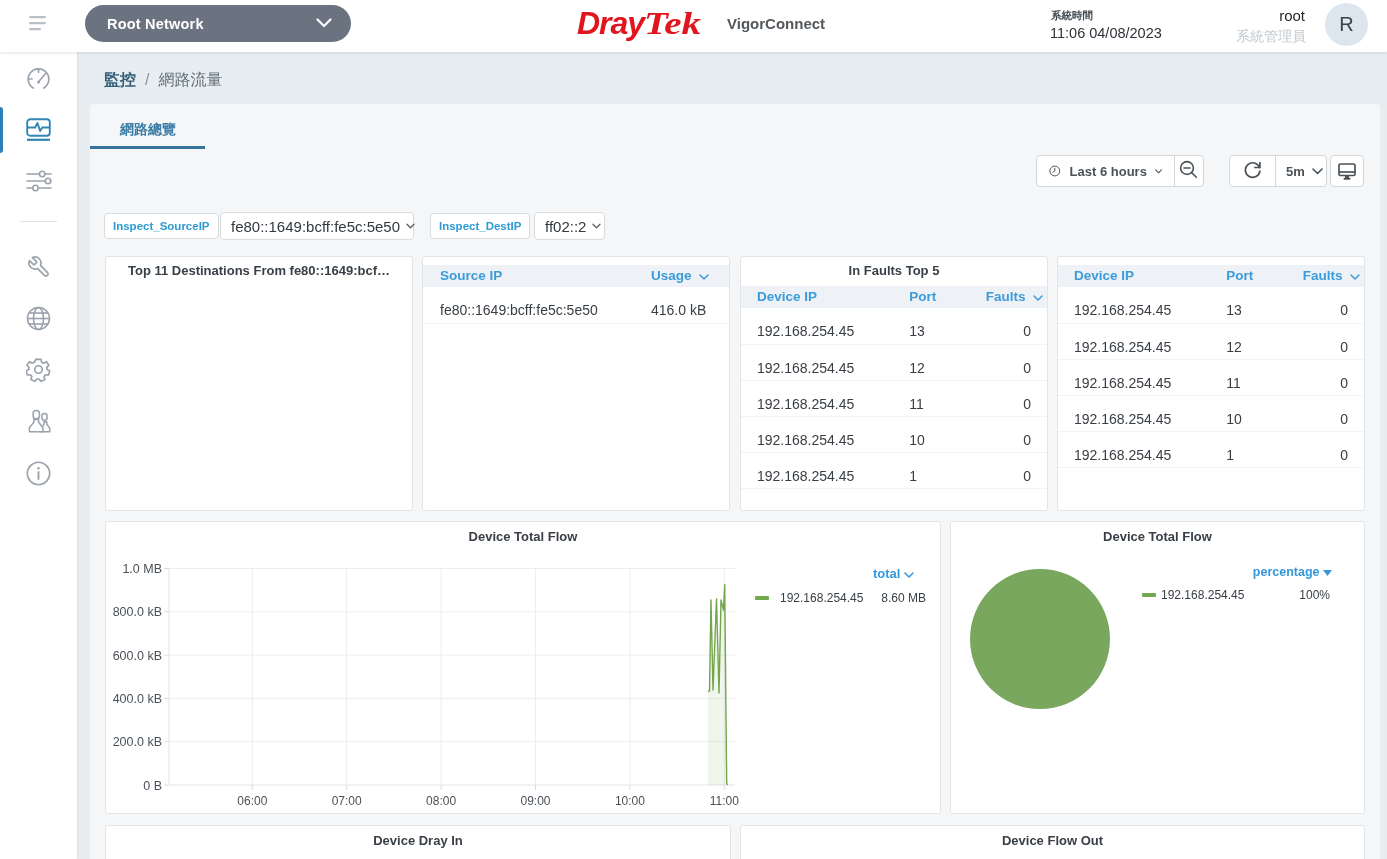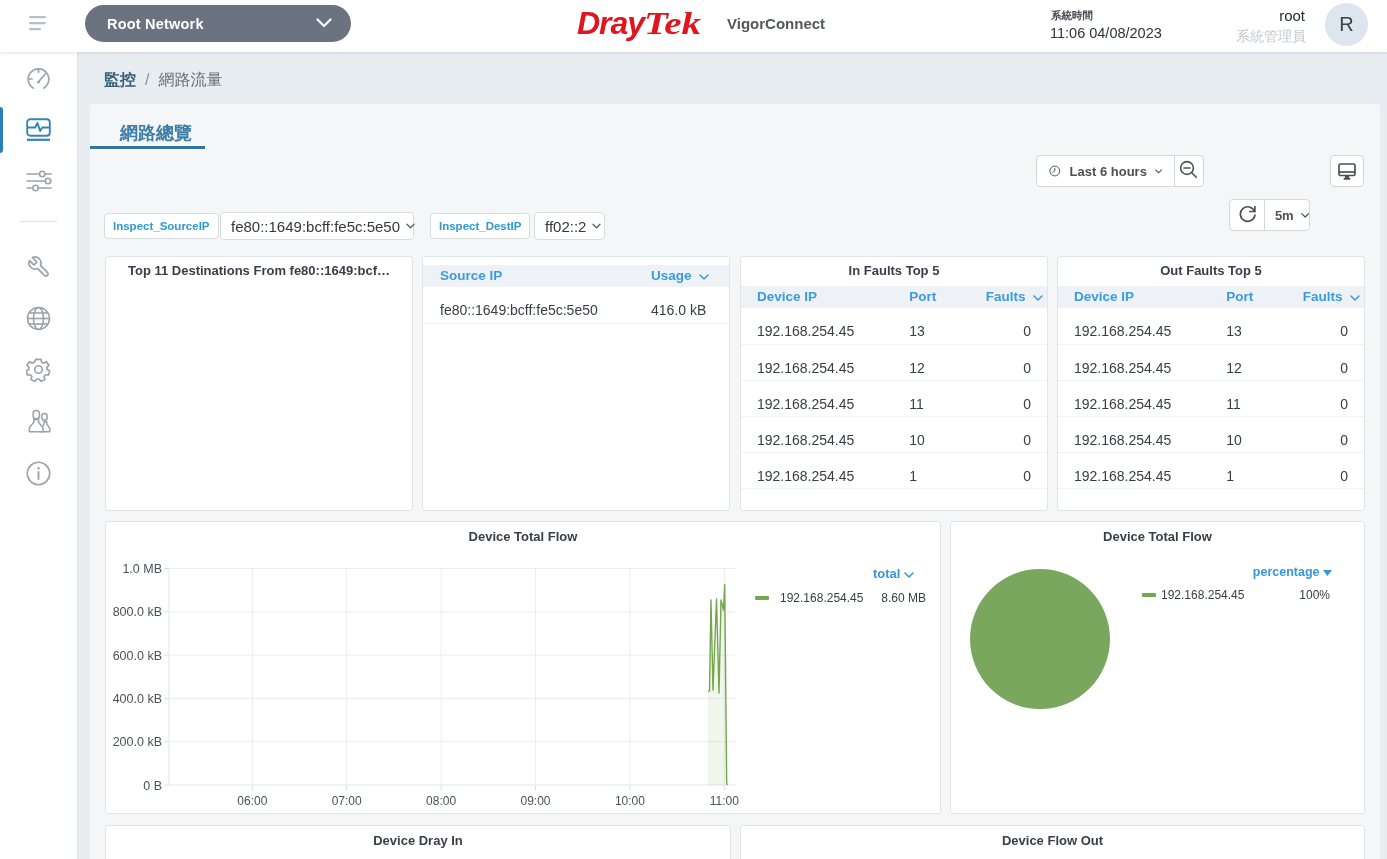--- a/index.html
+++ b/index.html
@@ -26,21 +26,21 @@
 .sicon { position:absolute; left:0; width:77px; text-align:center; }
 #sdivider { position:absolute; left:20px; top:169px; width:37px; height:1px; background:#dfe3e6; }
 
 
 #crumb { position:absolute; left:104px; top:70px; font-size:16px; }
 #crumb .c1 { color:#335e77; font-weight:bold; }
 #crumb .sep { color:#8a949c; margin:0 9px; }
 #crumb .c2 { color:#64707a; }
 #panel { position:absolute; left:90px; top:104px; width:1290px; height:755px; background:#f4f6f8; border-radius:4px 4px 0 0; }
 
-#tabtxt { position:absolute; left:120px; top:121px; font-size:18px; font-weight:bold; color:#3d7ea7; }
+#tabtxt { position:absolute; left:120px; top:121px; font-size:14px; font-weight:bold; color:#3d7ea7; }
 #tabline { position:absolute; left:0px; top:42px; width:115px; height:3px; background:#35749c; }
 
 
 .ctlgroup { position:absolute; height:32px; background:#fff; border:1px solid #d4d7da; border-radius:4px; display:flex; align-items:center; }
 .ctlsep { width:1px; height:100%; background:#d4d7da; }
 .ctltext { font-size:13px; font-weight:bold; color:#4b5257; white-space:nowrap; }
 
 
 .chip { position:absolute; top:213px; height:26px; background:#fff; border:1px solid #d9dcdf; border-radius:4px; display:flex; align-items:center; padding:0 8px; font-size:11.5px; font-weight:bold; color:#2c9ad4; white-space:nowrap; }
 .sel { position:absolute; top:212px; height:28px; background:#fff; border:1px solid #d9dcdf; border-radius:4px; display:flex; align-items:center; padding:0 4px 0 10px; font-size:15px; color:#33393e; white-space:nowrap; }
@@ -176,21 +176,21 @@
     </svg>
   <div class="ctlsep" style="margin-left:12px;"></div>
   <div style="width:44px; text-align:center;">
     <svg width="19" height="19" viewBox="0 0 19 19" fill="none" stroke="#4b5257" stroke-width="1.6">
         <circle cx="8" cy="8" r="6.4"></circle>
         <path d="M12.8 12.8 L17.3 17.3" stroke-linecap="round"></path>
         <path d="M5 8 h6" stroke-linecap="round"></path>
       </svg>
   </div>
 </div>
-<div class="ctlgroup" style="left:1229px; top:155px; width:81px;margin-top:44px;">
+<div class="ctlgroup" style="left:1229px; top:155px; width:98px;">
   <div style="width:45px; text-align:center;">
     <svg width="19" height="19" viewBox="0 0 19 19" fill="none" stroke="#4b5257" stroke-width="1.7" stroke-linecap="round">
       <path d="M16.5 7.5 a7.3 7.3 0 1 0 .4 3.6"></path>
       <path d="M16.9 2.5 v5 h-5" stroke-width="1.7" fill="none"></path>
     </svg>
   </div>
   <div class="ctlsep"></div>
   <span class="ctltext" style="margin-left:10px;">5m</span>
   <svg style="margin-left:7px;" width="11" height="7" viewBox="0 0 11 7">
       <path d="M1 1 l4.5 4.5 L10 1" stroke="#4b5257" stroke-width="1.6" fill="none" stroke-linecap="round" stroke-linejoin="round"></path>
@@ -279,21 +279,20 @@
         </tr>
     <tr>
           <td style="padding-left:16px;">192.168.254.45</td>
           <td>1</td>
           <td style="text-align:right; padding-right:16px;">0</td>
         </tr>
   </tbody>
     </table>
 </div>
 <div class="card" style="left:1057px; top:256px; width:308px; height:255px;">
-  <div class="cardtitle">Out Faults Top 5</div>
   <table class="dt">
     <colgroup>
         <col style="width:55%">
         <col style="width:25%">
         <col style="width:20%">
       </colgroup>
     <tbody>
         <tr>
           <th style="padding-left:16px;">Device IP</th>
           <th>Port</th>

